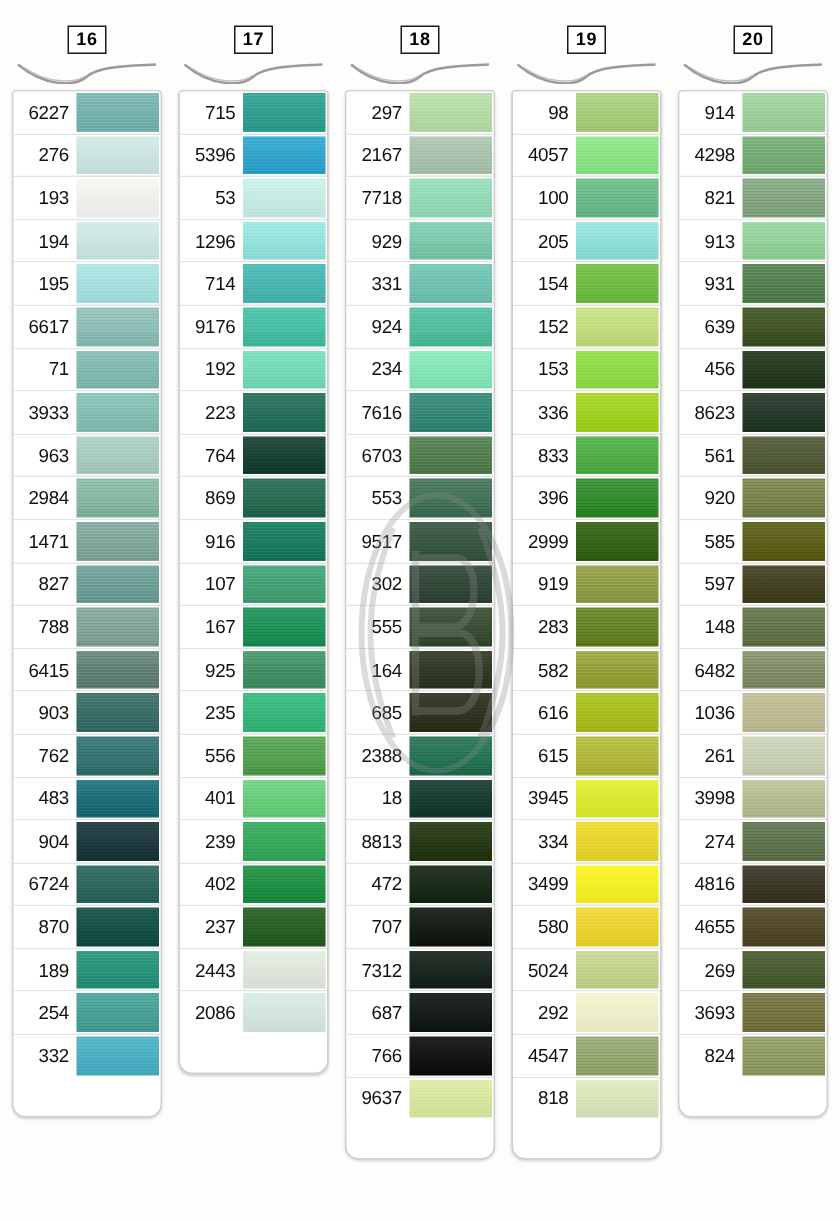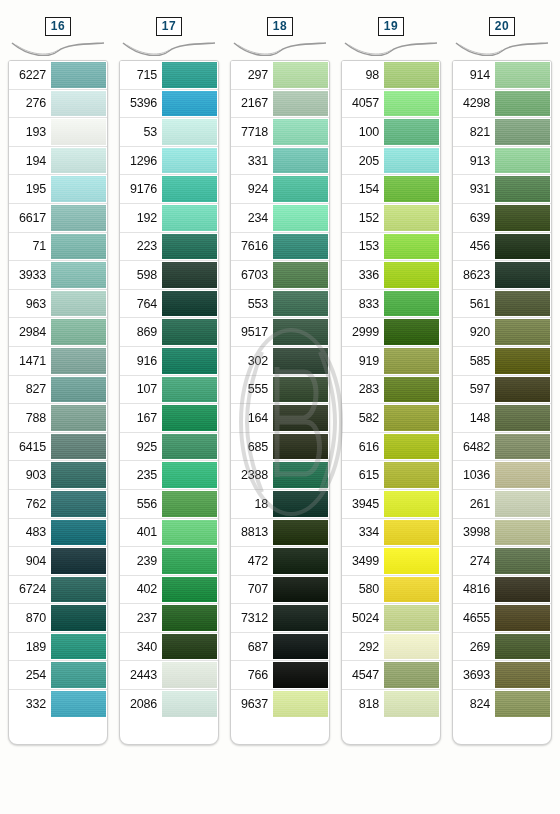--- a/index.html
+++ b/index.html
@@ -37,21 +37,21 @@
     align-items:center;
     justify-content:center;
     padding-top:22px;
     box-sizing:border-box;
   }
   .num-box{
     border:1.5px solid #1a1a1a;
     background:#ffffff;
     font-size:12px;
     font-weight:bold;
-    color:#0c4a6e;
+    color:#000000;
     line-height:1;
     padding:2px 5px 3px 5px;
     letter-spacing:0.5px;
   }
 
   
   .wave{
     height:20px;
     margin-top:8px;
     display:flex;
@@ -274,36 +274,36 @@
           </div>
           <div class="row">
             <div class="code">53</div>
             <div class="swatch" style="background-color: rgb(198, 240, 230);"></div>
           </div>
           <div class="row">
             <div class="code">1296</div>
             <div class="swatch" style="background-color: rgb(145, 230, 224);"></div>
           </div>
           <div class="row">
+            <div class="code">714</div>
+            <div class="swatch" style="background-color: rgb(69, 182, 179);"></div>
+          </div>
+          <div class="row">
             <div class="code">9176</div>
             <div class="swatch" style="background-color: rgb(63, 191, 161);"></div>
           </div>
           <div class="row">
             <div class="code">192</div>
             <div class="swatch" style="background-color: rgb(109, 220, 184);"></div>
           </div>
           <div class="row">
             <div class="code">223</div>
             <div class="swatch" style="background-color: rgb(31, 107, 85);"></div>
           </div>
           <div class="row">
-            <div class="code">598</div>
-            <div class="swatch" style="background-color: rgb(34, 58, 46);"></div>
-          </div>
-          <div class="row">
             <div class="code">764</div>
             <div class="swatch" style="background-color: rgb(16, 59, 47);"></div>
           </div>
           <div class="row">
             <div class="code">869</div>
             <div class="swatch" style="background-color: rgb(31, 98, 73);"></div>
           </div>
           <div class="row">
             <div class="code">916</div>
             <div class="swatch" style="background-color: rgb(19, 121, 91);"></div>
@@ -336,24 +336,20 @@
             <div class="code">239</div>
             <div class="swatch" style="background-color: rgb(46, 164, 83);"></div>
           </div>
           <div class="row">
             <div class="code">402</div>
             <div class="swatch" style="background-color: rgb(22, 136, 59);"></div>
           </div>
           <div class="row">
             <div class="code">237</div>
             <div class="swatch" style="background-color: rgb(31, 91, 28);"></div>
-          </div>
-          <div class="row">
-            <div class="code">340</div>
-            <div class="swatch" style="background-color: rgb(32, 58, 20);"></div>
           </div>
           <div class="row">
             <div class="code">2443</div>
             <div class="swatch" style="background-color: rgb(227, 236, 224);"></div>
           </div>
           <div class="row">
             <div class="code">2086</div>
             <div class="swatch" style="background-color: rgb(213, 234, 224);"></div>
           </div>
         </div>
@@ -378,20 +374,24 @@
           </div>
           <div class="row">
             <div class="code">2167</div>
             <div class="swatch" style="background-color: rgb(170, 197, 174);"></div>
           </div>
           <div class="row">
             <div class="code">7718</div>
             <div class="swatch" style="background-color: rgb(141, 220, 182);"></div>
           </div>
           <div class="row">
+            <div class="code">929</div>
+            <div class="swatch" style="background-color: rgb(118, 201, 171);"></div>
+          </div>
+          <div class="row">
             <div class="code">331</div>
             <div class="swatch" style="background-color: rgb(109, 196, 177);"></div>
           </div>
           <div class="row">
             <div class="code">924</div>
             <div class="swatch" style="background-color: rgb(73, 189, 154);"></div>
           </div>
           <div class="row">
             <div class="code">234</div>
             <div class="swatch" style="background-color: rgb(124, 233, 180);"></div>
@@ -508,20 +508,24 @@
             <div class="code">153</div>
             <div class="swatch" style="background-color: rgb(138, 221, 63);"></div>
           </div>
           <div class="row">
             <div class="code">336</div>
             <div class="swatch" style="background-color: rgb(162, 212, 25);"></div>
           </div>
           <div class="row">
             <div class="code">833</div>
             <div class="swatch" style="background-color: rgb(74, 174, 66);"></div>
+          </div>
+          <div class="row">
+            <div class="code">396</div>
+            <div class="swatch" style="background-color: rgb(42, 132, 37);"></div>
           </div>
           <div class="row">
             <div class="code">2999</div>
             <div class="swatch" style="background-color: rgb(45, 95, 13);"></div>
           </div>
           <div class="row">
             <div class="code">919</div>
             <div class="swatch" style="background-color: rgb(143, 156, 67);"></div>
           </div>
           <div class="row">

